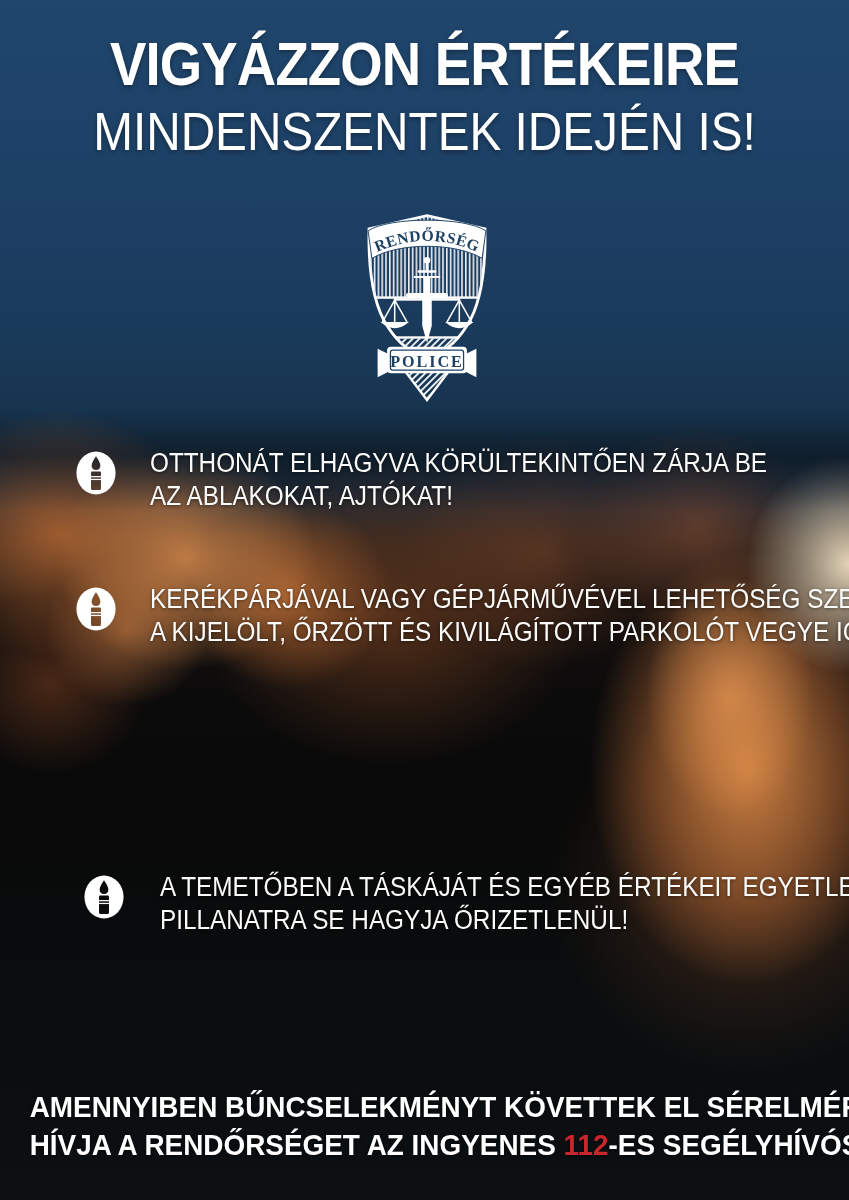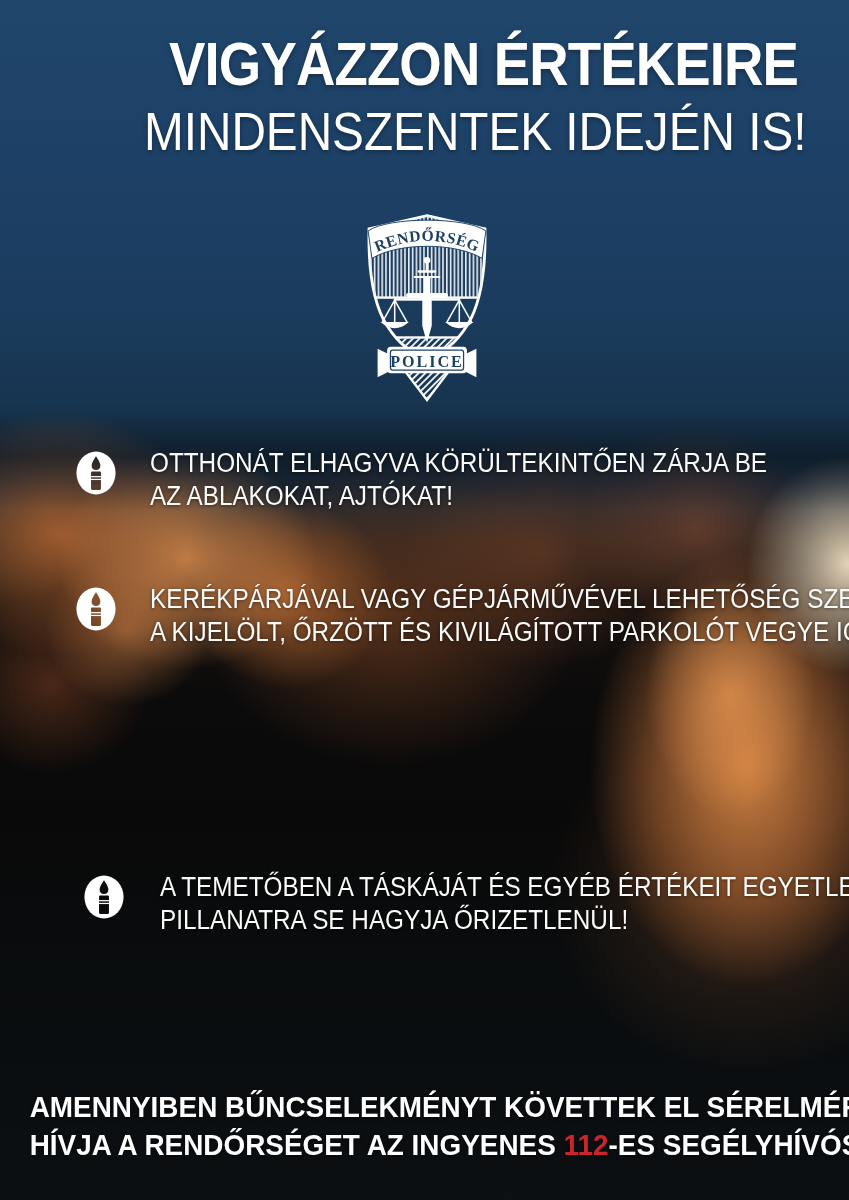--- a/index.html
+++ b/index.html
@@ -28,21 +28,21 @@
       radial-gradient(255px 205px at 46% 51%, rgba(152,82,40,.5) 0%, rgba(152,82,40,0) 75%),
       radial-gradient(185px 155px at 64% 46%, rgba(132,72,42,.5) 0%, rgba(132,72,42,0) 75%),
       radial-gradient(155px 135px at 82% 44%, rgba(142,80,52,.55) 0%, rgba(142,80,52,0) 75%),
       radial-gradient(265px 245px at 88% 74%, rgba(152,87,44,.35) 0%, rgba(152,87,44,0) 75%),
       
       linear-gradient(180deg,
         #20466c 0%, #1e4268 10%, #1c3e62 20%, #1a3a5a 28%, #17344f 34%,
         #142c42 38%, #1d2835 41%, #241f1c 45%, #15100e 50%, #0c0b0b 58%,
         #090909 68%, #0a0d0f 85%, #0c1013 100%);
   }
-  .headings{position:absolute;top:30px;left:0;right:0;text-align:right;}
+  .headings{position:absolute;top:30px;left:0;right:0;text-align:center;}
   .title{
     font-size:62px;line-height:68px;font-weight:bold;letter-spacing:-1px;
     transform:scaleX(.88);transform-origin:center;
     text-shadow:0 2px 6px rgba(0,0,0,.35);
   }
   .subtitle{
     font-size:53px;line-height:60px;font-weight:400;margin-top:4px;
     transform:scaleX(.9);transform-origin:center;
     text-shadow:0 2px 6px rgba(0,0,0,.35);
   }

